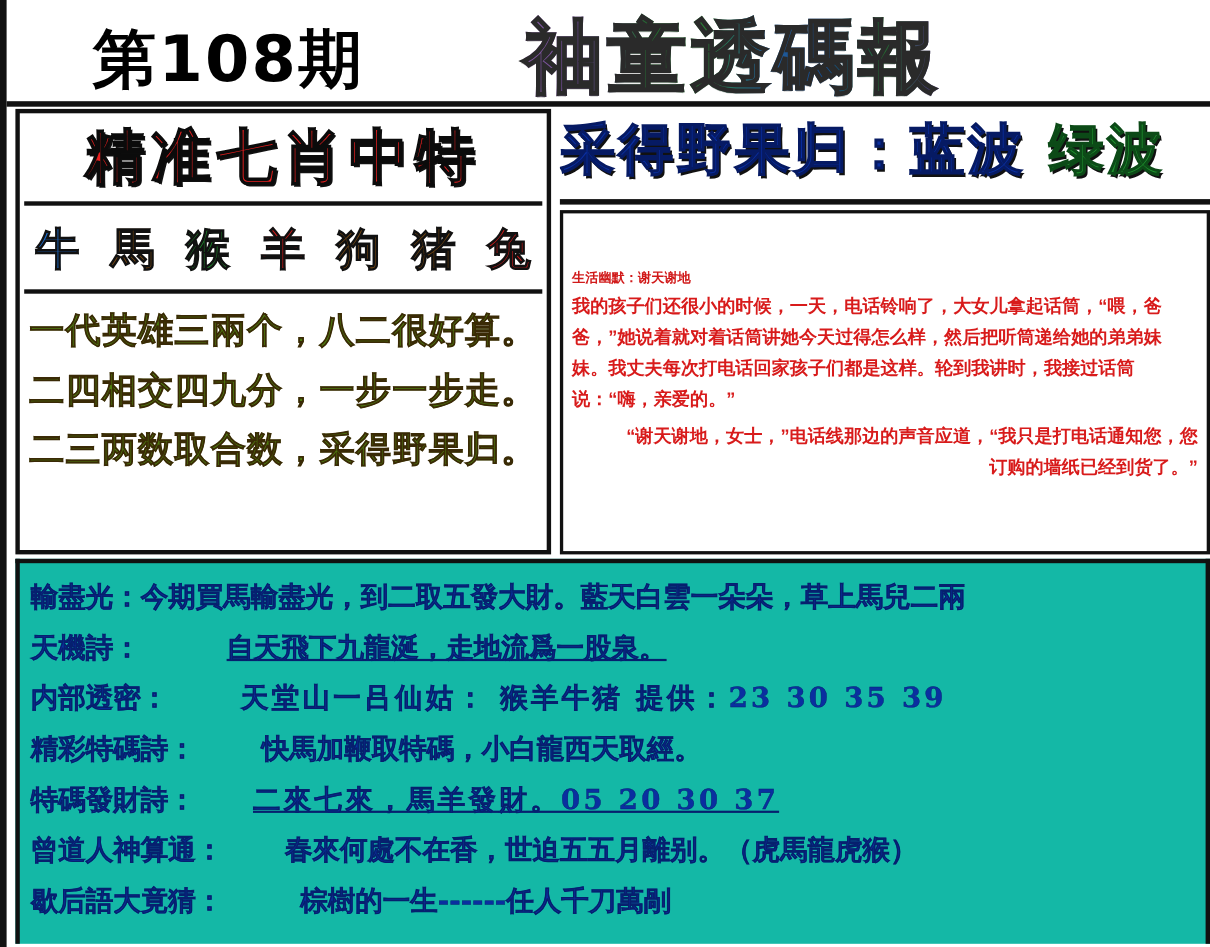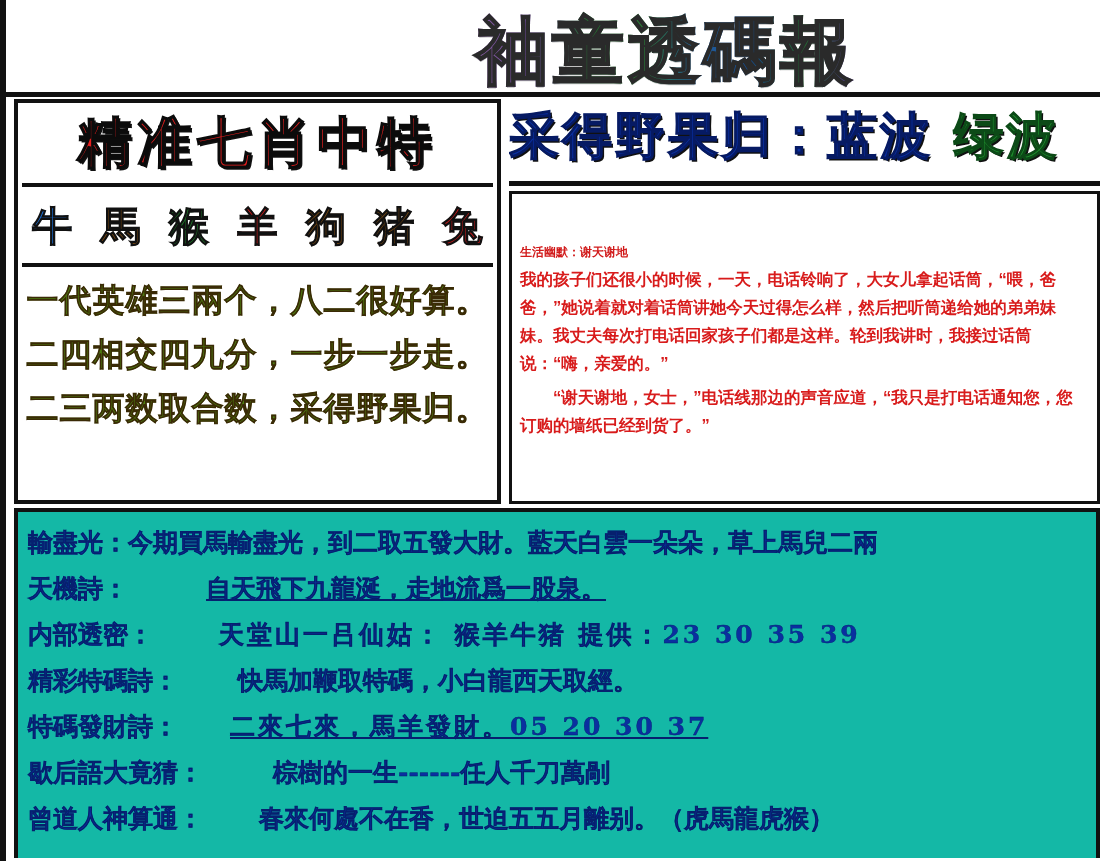--- a/index.html
+++ b/index.html
@@ -105,21 +105,21 @@
   .joke-title{
     font-family:"DejaVu Sans","Liberation Sans",sans-serif;
     font-size:12px;font-weight:bold;color:#d11a1a;margin-bottom:4px;margin-top:44px;
   }
   .joke-body p{
     margin:0 0 6px 0;
     font-family:Liberation Sans, sans-serif;
     font-size:16.5px;line-height:28px;color:#d81b1b;font-weight:bold;
     text-indent:0;
   }
-  .joke-body p.ind{text-indent:2em;}
+  .joke-body p.ind{text-indent:2em;text-align:right;}
 
   
   .bottom{
     position:absolute;left:8px;top:508px;width:1086px;height:350px;
     border:4px solid #111;border-bottom:none;box-sizing:border-box;
     background:#14b8a6;
     padding:8px 10px 0 10px;
   }
   .brow{
     display:block;
@@ -138,20 +138,21 @@
   .pad6{padding-left:56px;}
   .u{text-decoration:underline;}
   .nums{letter-spacing:3px;}
 </style>
 </head>
 <body>
 
 <div class="page">
 
   <div class="header">
+    <div class="issue"><span>第</span><span class="num">108</span><span>期</span></div>
     <div class="masthead">袖童透碼報</div>
     <div class="head-rule"></div>
   </div>
 
   <div class="top">
 
     <div class="col-left">
       <div class="title-seven">精准七肖中特</div>
       <div class="rule-a"></div>
       <div class="zodiacs">
@@ -183,17 +184,17 @@
       </div>
     </div>
   </div>
 
   <div class="bottom">
     <div class="brow"><span class="lbl">輸盡光：</span><span class="val">今期買馬輸盡光，到二取五發大財。藍天白雲一朵朵，草上馬兒二兩</span></div>
     <div class="brow"><span class="lbl">天機詩：</span><span class="val pad1 u">自天飛下九龍涎，走地流爲一股泉。</span></div>
     <div class="brow"><span class="lbl">内部透密：</span><span class="val pad2 nums">天堂山一吕仙姑： 猴羊牛猪  提供：23  30  35  39</span></div>
     <div class="brow"><span class="lbl">精彩特碼詩：</span><span class="val pad3">快馬加鞭取特碼，小白龍西天取經。</span></div>
     <div class="brow"><span class="lbl">特碼發財詩：</span><span class="val pad4 u nums">二來七來，馬羊發財。05  20  30  37</span></div>
+    <div class="brow"><span class="lbl">曾道人神算通：</span><span class="val pad6">春來何處不在香，世迫五五月離别。（虎馬龍虎猴）</span></div>
     <div class="brow"><span class="lbl">歇后語大竟猜：</span><span class="val pad5">棕樹的一生------任人千刀萬剮</span></div>
-    <div class="brow"><span class="lbl">曾道人神算通：</span><span class="val pad6">春來何處不在香，世迫五五月離别。（虎馬龍虎猴）</span></div>
   </div>
 
 </div>
 
 </body></html>

